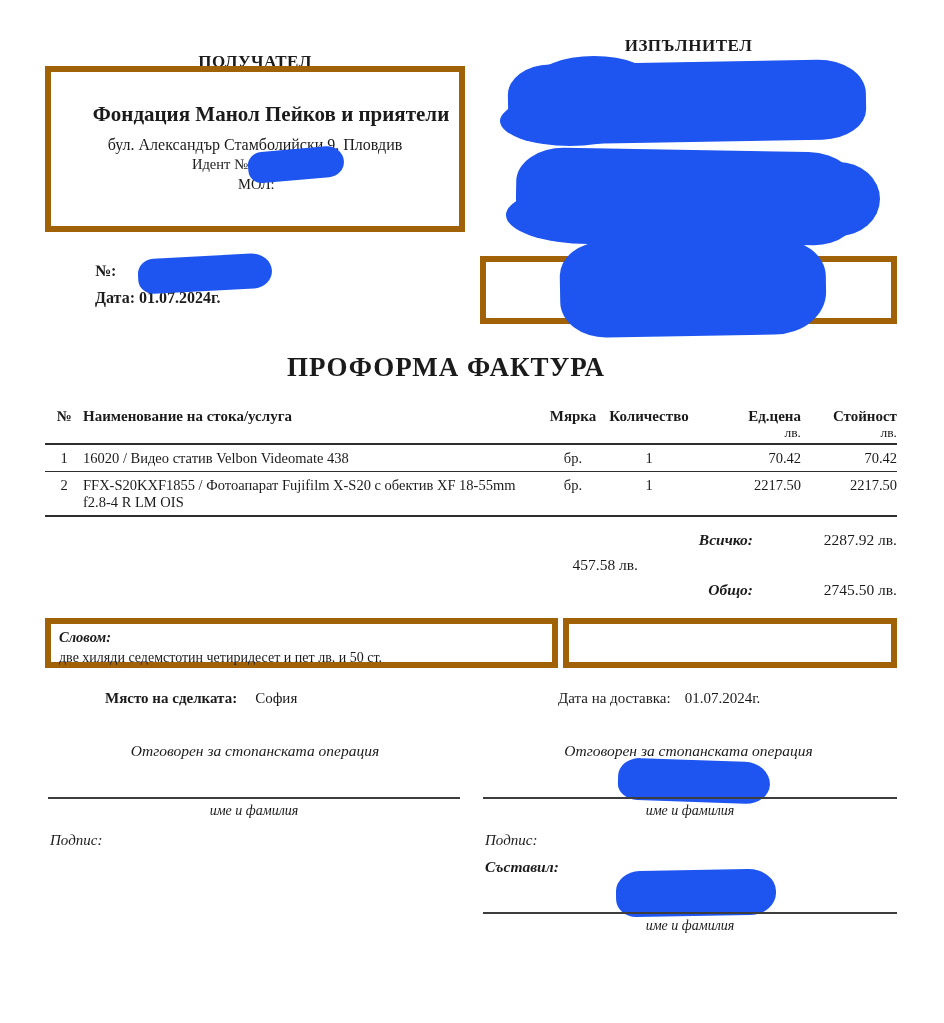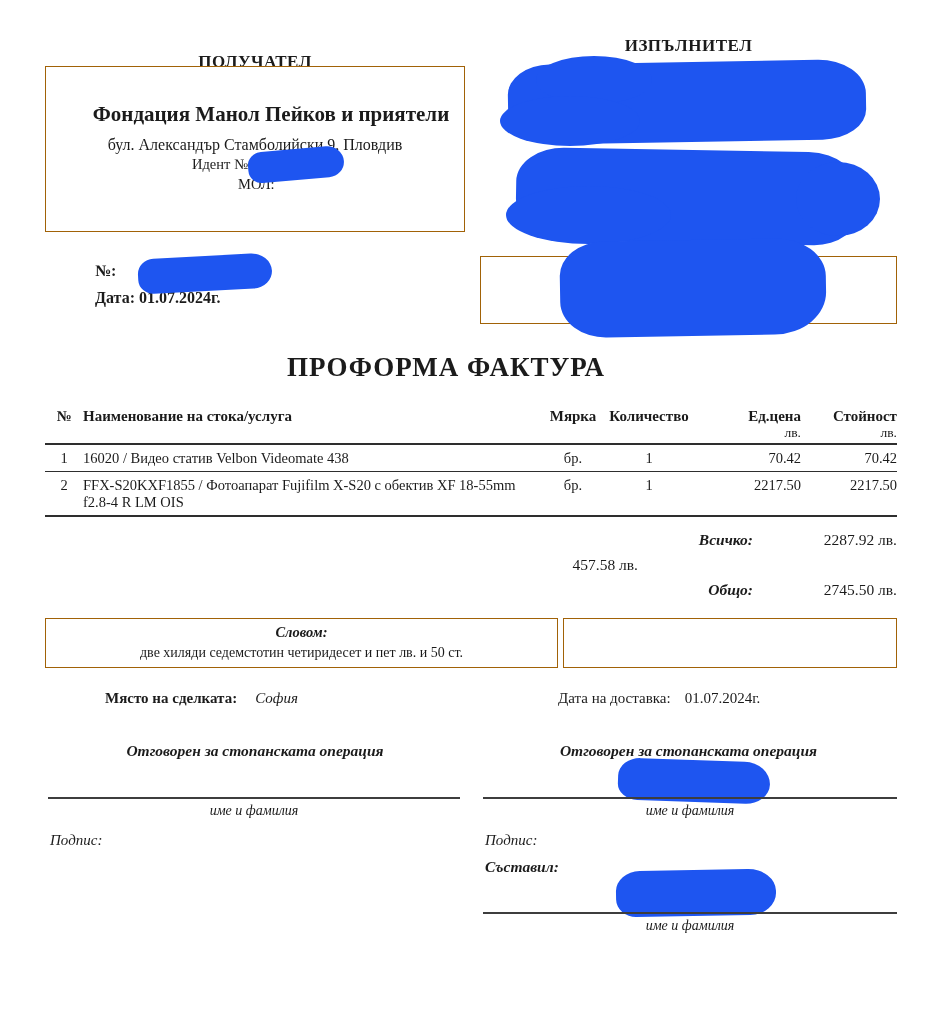--- a/index.html
+++ b/index.html
@@ -9,21 +9,21 @@
     background:#ffffff; color:#1b1b1b;
     font-family:"Liberation Serif", "DejaVu Serif", serif;
     overflow:hidden;
   }
   .abs { position:absolute; }
   .center { text-align:center; }
   .b { font-weight:bold; }
   .bi { font-weight:bold; font-style:italic; }
 
   .party-heading { font-size:17px; font-weight:bold; letter-spacing:.5px; }
-  .box { border:1px solid #a16207;text-align:center; }
+  .box { border:6px solid #a16207; }
 
   .recipient-name { font-size:21px; font-weight:bold;padding-left:32px; }
   .recipient-addr { font-size:16px; }
   .small-label { font-size:14.5px; }
 
   .meta-line { font-size:16px; font-weight:bold; }
 
   .doc-title { font-size:27px; font-weight:bold; letter-spacing:1px; }
 
   .blob { position:absolute; background:var(--redaction,#1e55f0); }
@@ -46,21 +46,21 @@
   .totals { position:absolute; left:520px; top:531px; width:377px; font-size:15.5px; }
   .totals .trow { margin-bottom:7px; }
   .tot-label { flex:1; text-align:right; font-weight:bold; font-style:italic; padding-right:26px; }
   .tot-value { width:118px; text-align:right; flex:none; }
 
   .words-box { position:absolute; left:45px; top:618px; width:513px; height:50px; padding:3px 8px; font-size:14px; line-height:1.45; }
   .pay-box   { position:absolute; left:563px; top:618px; width:334px; height:50px; padding:3px 8px; font-size:14px; line-height:1.45; }
 
   .deal-row { font-size:15px; display:flex; }
 
-  .sig-heading { font-size:15.5px; font-weight:bold; font-style:italic; }
+  .sig-heading { font-size:15.5px; font-weight:normal; font-style:italic; }
   .sig-line { border-top:2px solid #3d3d3d; height:0; }
   .name-caption { font-size:14px; font-style:italic; }
   .sig-label { font-size:15px; font-style:italic; }
 </style>
 </head>
 <body>
 
 <div class="page">
 
   <div class="abs party-heading center" style="left:45px; top:36px; width:420px;margin-top:16px;">ПОЛУЧАТЕЛ</div>
@@ -143,21 +143,21 @@
   <div class="words-box box">
     <div class="bi" style="font-size:14.5px;">Словом:</div>
     <div>две хиляди седемстотин четиридесет и пет лв. и 50 ст.</div>
   </div>
 
   <div class="pay-box box">
   </div>
 
   <div class="abs deal-row" style="left:105px; top:690px;">
     <span class="b">Място на сделката:</span>
-    <span style="margin-left:18px;font-style:italic;">София</span>
+    <span style="margin-left:18px;">София</span>
   </div>
   <div class="abs deal-row" style="left:558px; top:690px;">
     <span>Дата на доставка:</span>
     <span style="margin-left:14px;">01.07.2024г.</span>
   </div>
 
   <div class="abs sig-heading center" style="left:45px; top:742px; width:420px;">Отговорен за стопанската операция</div>
   <div class="abs sig-heading center" style="left:480px; top:742px; width:417px;">Отговорен за стопанската операция</div>
 
   <div class="blob" style="left:618px; top:760px; width:152px; height:42px; border-radius:22px 26px 24px 20px / 18px 22px 20px 16px; transform:rotate(2deg);"></div>

